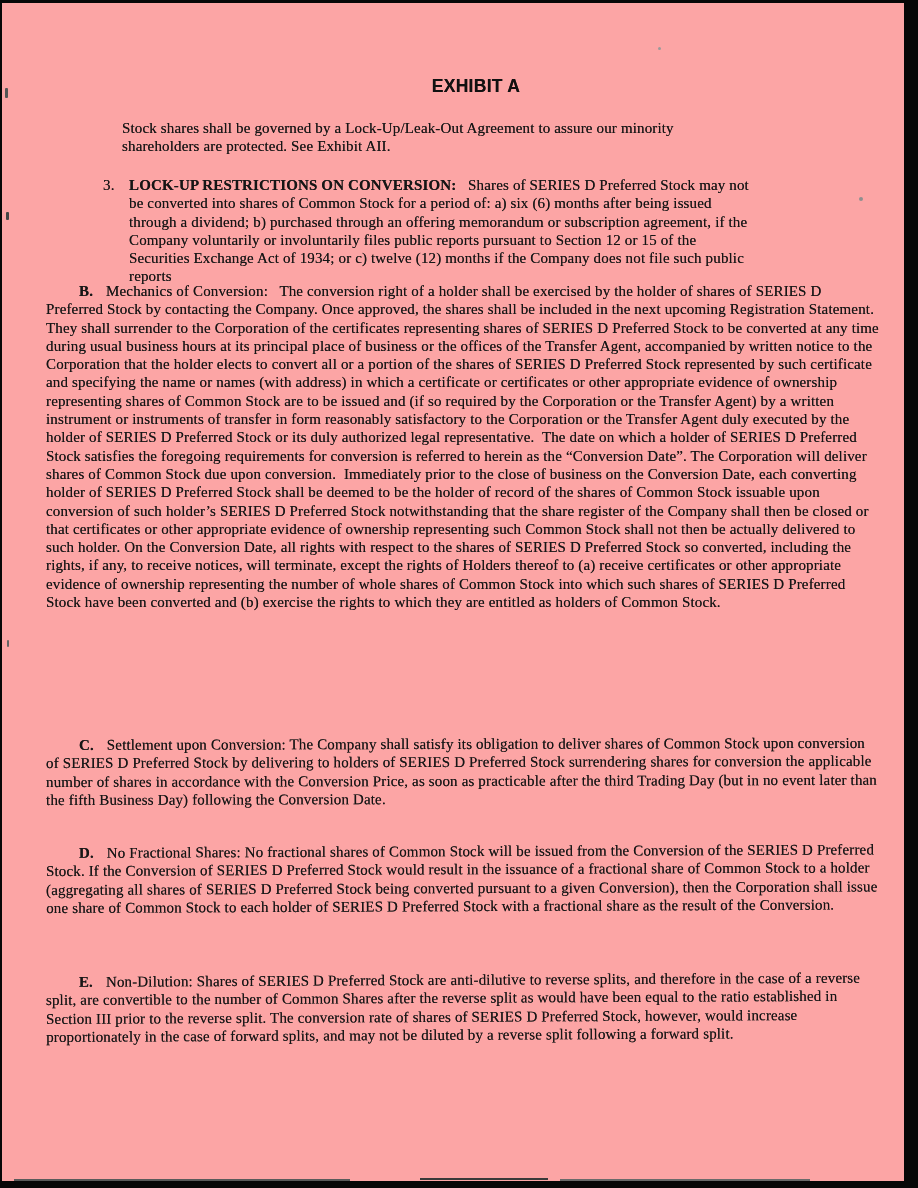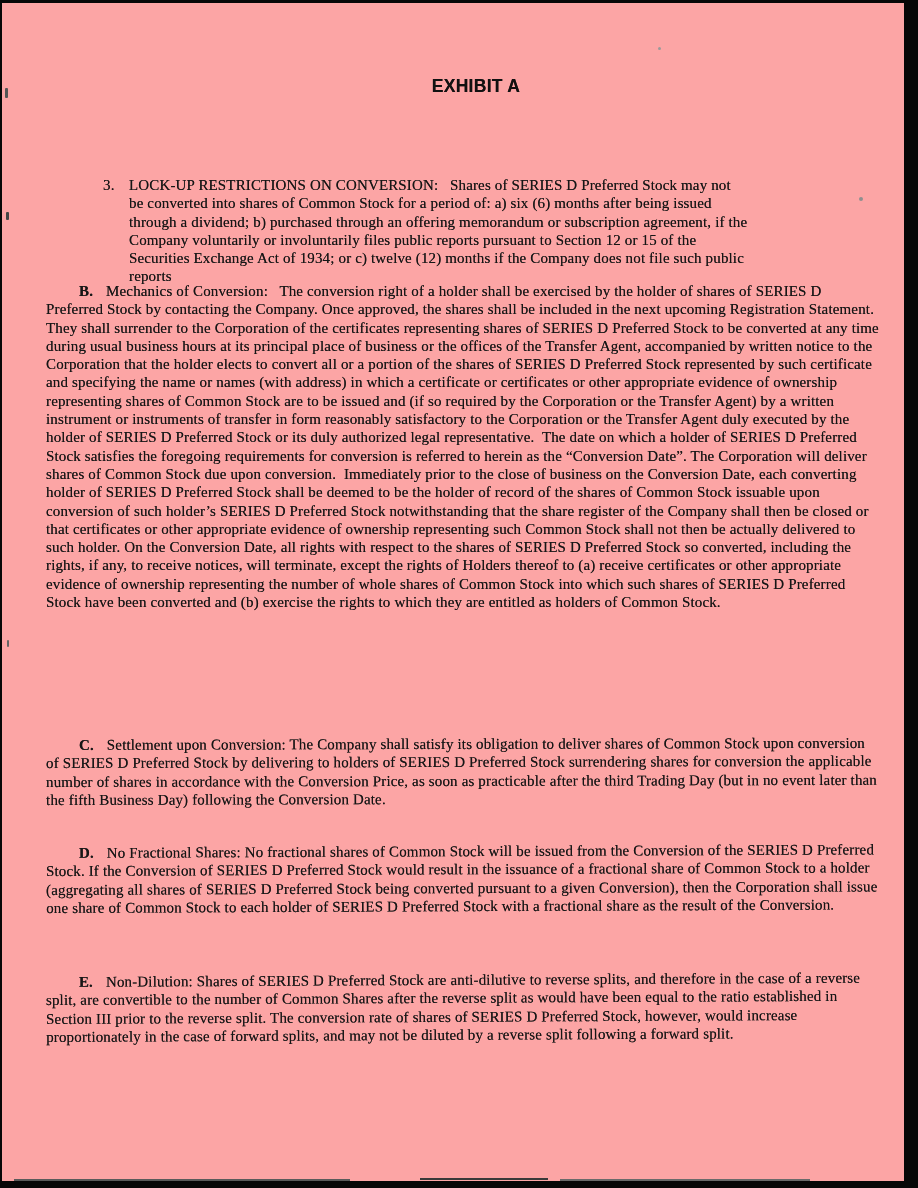--- a/index.html
+++ b/index.html
@@ -41,21 +41,21 @@
   }
   .item3 {
     position: absolute;
     top: 176px;
     left: 103px;
     width: 660px;
     display: flex;
   }
   .item3 .num { width: 26px; flex: 0 0 26px; }
   .item3 .itext { width: 620px; }
-  .bold { font-weight: 400; }
+  .bold { font-weight: 700; }
   .para {
     position: absolute;
     left: 46px;
     width: 834px;
     text-indent: 33px;
     transform-origin: left center;
   }
   .para .plabel { font-weight: 700; margin-right: 13px; }
   .para-b { top: 282px; }
   .para-c { top: 736px; transform: rotate(-0.15deg); }
@@ -78,20 +78,21 @@
   .speck-4 { top: 88px;  left: 5px;  width: 3px; height: 10px; background: #555; border-radius: 1px; }
   .speck-5 { top: 640px; left: 7px;  width: 2px; height: 7px; background: #666; border-radius: 1px; }
 </style>
 </head>
 <body>
 
 <div class="page">
 
   <div class="title">EXHIBIT A</div>
 
+  <div class="intro doc-text">Stock shares shall be governed by a Lock-Up/Leak-Out Agreement to assure our minority shareholders are protected. See Exhibit AII.</div>
 
   <div class="item3 doc-text">
     <div class="num">3.</div>
     <div class="itext"><span class="bold">LOCK-UP RESTRICTIONS ON CONVERSION:</span><span>   Shares of SERIES D Preferred Stock may not be converted into shares of Common Stock for a period of: a) six (6) months after being issued through a dividend; b) purchased through an offering memorandum or subscription agreement, if the Company voluntarily or involuntarily files public reports pursuant to Section 12 or 15 of the Securities Exchange Act of 1934; or c) twelve (12) months if the Company does not file such public reports</span></div>
   </div>
 
   <div class="para para-b doc-text"><span class="plabel">B.</span><span>Mechanics of Conversion:   The conversion right of a holder shall be exercised by the holder of shares of SERIES D Preferred Stock by contacting the Company. Once approved, the shares shall be included in the next upcoming Registration Statement. They shall surrender to the Corporation of the certificates representing shares of SERIES D Preferred Stock to be converted at any time during usual business hours at its principal place of business or the offices of the Transfer Agent, accompanied by written notice to the Corporation that the holder elects to convert all or a portion of the shares of SERIES D Preferred Stock represented by such certificate and specifying the name or names (with address) in which a certificate or certificates or other appropriate evidence of ownership representing shares of Common Stock are to be issued and (if so required by the Corporation or the Transfer Agent) by a written instrument or instruments of transfer in form reasonably satisfactory to the Corporation or the Transfer Agent duly executed by the holder of SERIES D Preferred Stock or its duly authorized legal representative.  The date on which a holder of SERIES D Preferred Stock satisfies the foregoing requirements for conversion is referred to herein as the “Conversion Date”. The Corporation will deliver shares of Common Stock due upon conversion.  Immediately prior to the close of business on the Conversion Date, each converting holder of SERIES D Preferred Stock shall be deemed to be the holder of record of the shares of Common Stock issuable upon conversion of such holder’s SERIES D Preferred Stock notwithstanding that the share register of the Company shall then be closed or that certificates or other appropriate evidence of ownership representing such Common Stock shall not then be actually delivered to such holder. On the Conversion Date, all rights with respect to the shares of SERIES D Preferred Stock so converted, including the rights, if any, to receive notices, will terminate, except the rights of Holders thereof to (a) receive certificates or other appropriate evidence of ownership representing the number of whole shares of Common Stock into which such shares of SERIES D Preferred Stock have been converted and (b) exercise the rights to which they are entitled as holders of Common Stock.</span></div>
 
   <div class="para para-c doc-text"><span class="plabel">C.</span><span>Settlement upon Conversion: The Company shall satisfy its obligation to deliver shares of Common Stock upon conversion of SERIES D Preferred Stock by delivering to holders of SERIES D Preferred Stock surrendering shares for conversion the applicable number of shares in accordance with the Conversion Price, as soon as practicable after the third Trading Day (but in no event later than the fifth Business Day) following the Conversion Date.</span></div>
 

